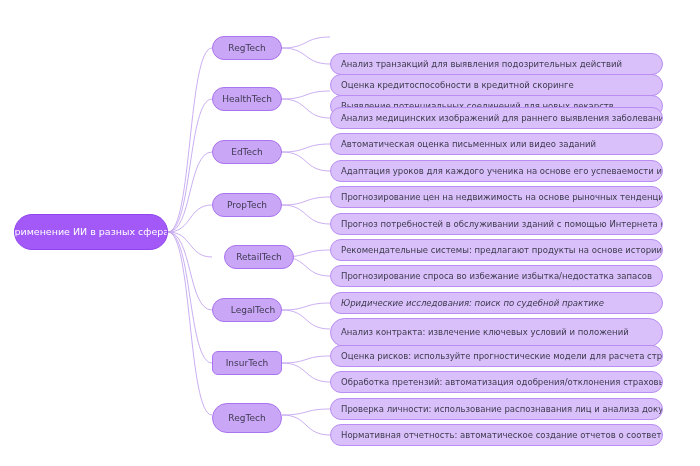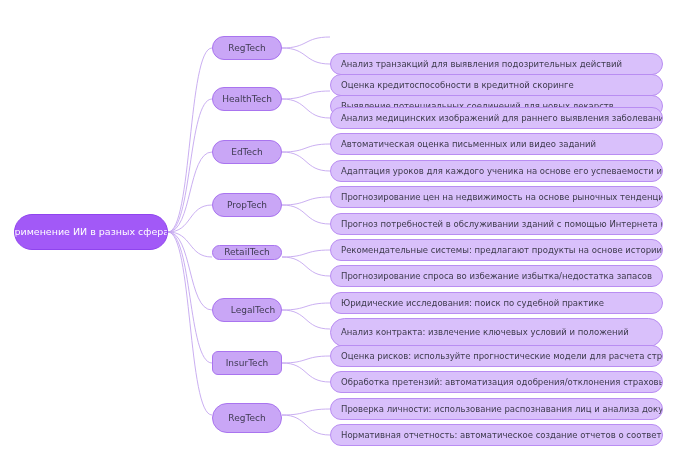--- a/index.html
+++ b/index.html
@@ -127,33 +127,33 @@
       </div>
       <div class="node branch-node" style="left: 212px; top: 193px; width: 70px; height: 24px;">
         <span class="branch-label">PropTech</span>
       </div>
       <div class="node leaf-node" style="left: 330px; top: 186px; width: 333px; height: 22px;">
         <span class="leaf-label">Прогнозирование цен на недвижимость на основе рыночных тенденций</span>
       </div>
       <div class="node leaf-node" style="left: 330px; top: 213px; width: 333px; height: 22px;">
         <span class="leaf-label">Прогноз потребностей в обслуживании зданий с помощью Интернета вещей и ИИ</span>
       </div>
-      <div class="node branch-node" style="left: 212px; top: 245px; width: 70px; height: 15px;">
+      <div class="node branch-node" style="left: 224px; top: 245px; width: 70px; height: 24px;">
         <span class="branch-label">RetailTech</span>
       </div>
       <div class="node leaf-node" style="left: 330px; top: 239px; width: 333px; height: 22px;">
         <span class="leaf-label">Рекомендательные системы: предлагают продукты на основе истории просмотров</span>
       </div>
       <div class="node leaf-node" style="left: 330px; top: 265px; width: 333px; height: 22px;">
         <span class="leaf-label">Прогнозирование спроса во избежание избытка/недостатка запасов</span>
       </div>
       <div class="node branch-node" style="left: 212px; top: 298px; width: 70px; height: 24px; padding-left: 20px;">
         <span class="branch-label">LegalTech</span>
       </div>
-      <div class="node leaf-node" style="left: 330px; top: 292px; width: 333px; height: 22px;">
+      <div class="node leaf-node" style="left: 330px; top: 292px; width: 333px; height: 22px; font-style: italic;">
         <span class="leaf-label">Юридические исследования: поиск по судебной практике</span>
       </div>
       <div class="node leaf-node" style="left: 330px; top: 318px; width: 333px; height: 29px;">
         <span class="leaf-label">Анализ контракта: извлечение ключевых условий и положений</span>
       </div>
       <div class="node branch-node" style="left: 212px; top: 351px; width: 70px; height: 24px; border-radius: 6px;">
         <span class="branch-label">InsurTech</span>
       </div>
       <div class="node leaf-node" style="left: 330px; top: 345px; width: 333px; height: 22px;">
         <span class="leaf-label">Оценка рисков: используйте прогностические модели для расчета страховых премий</span>

